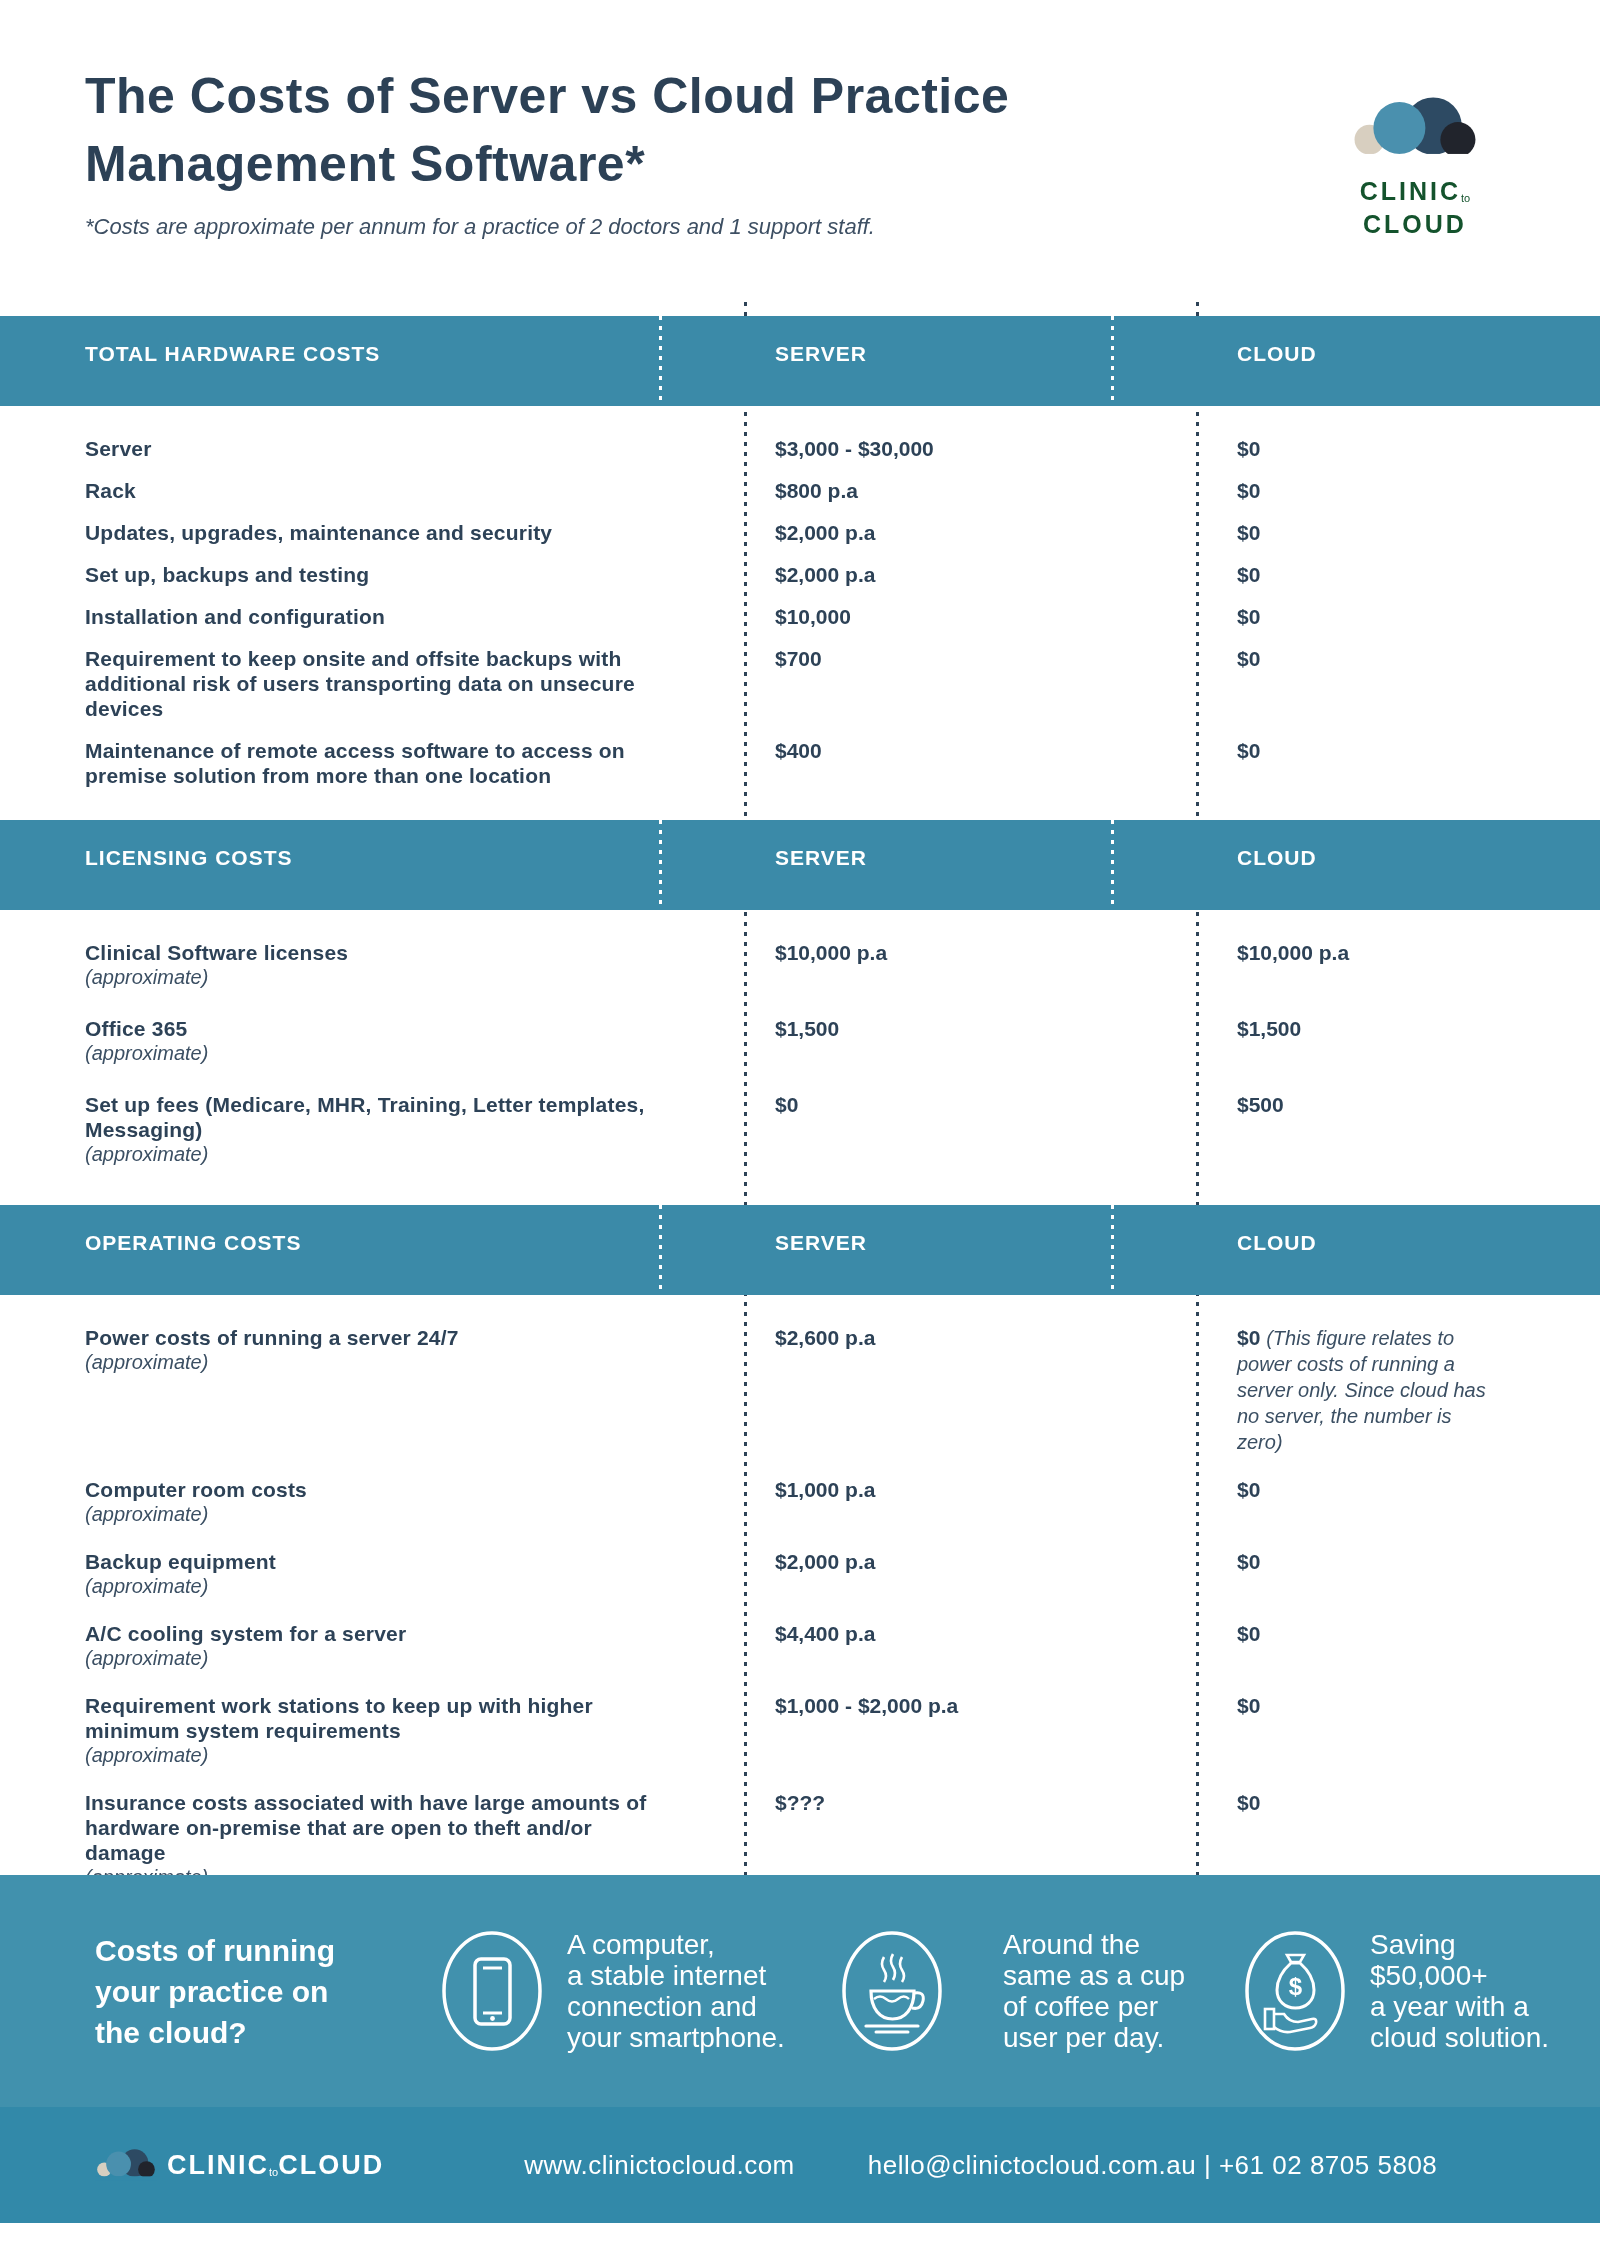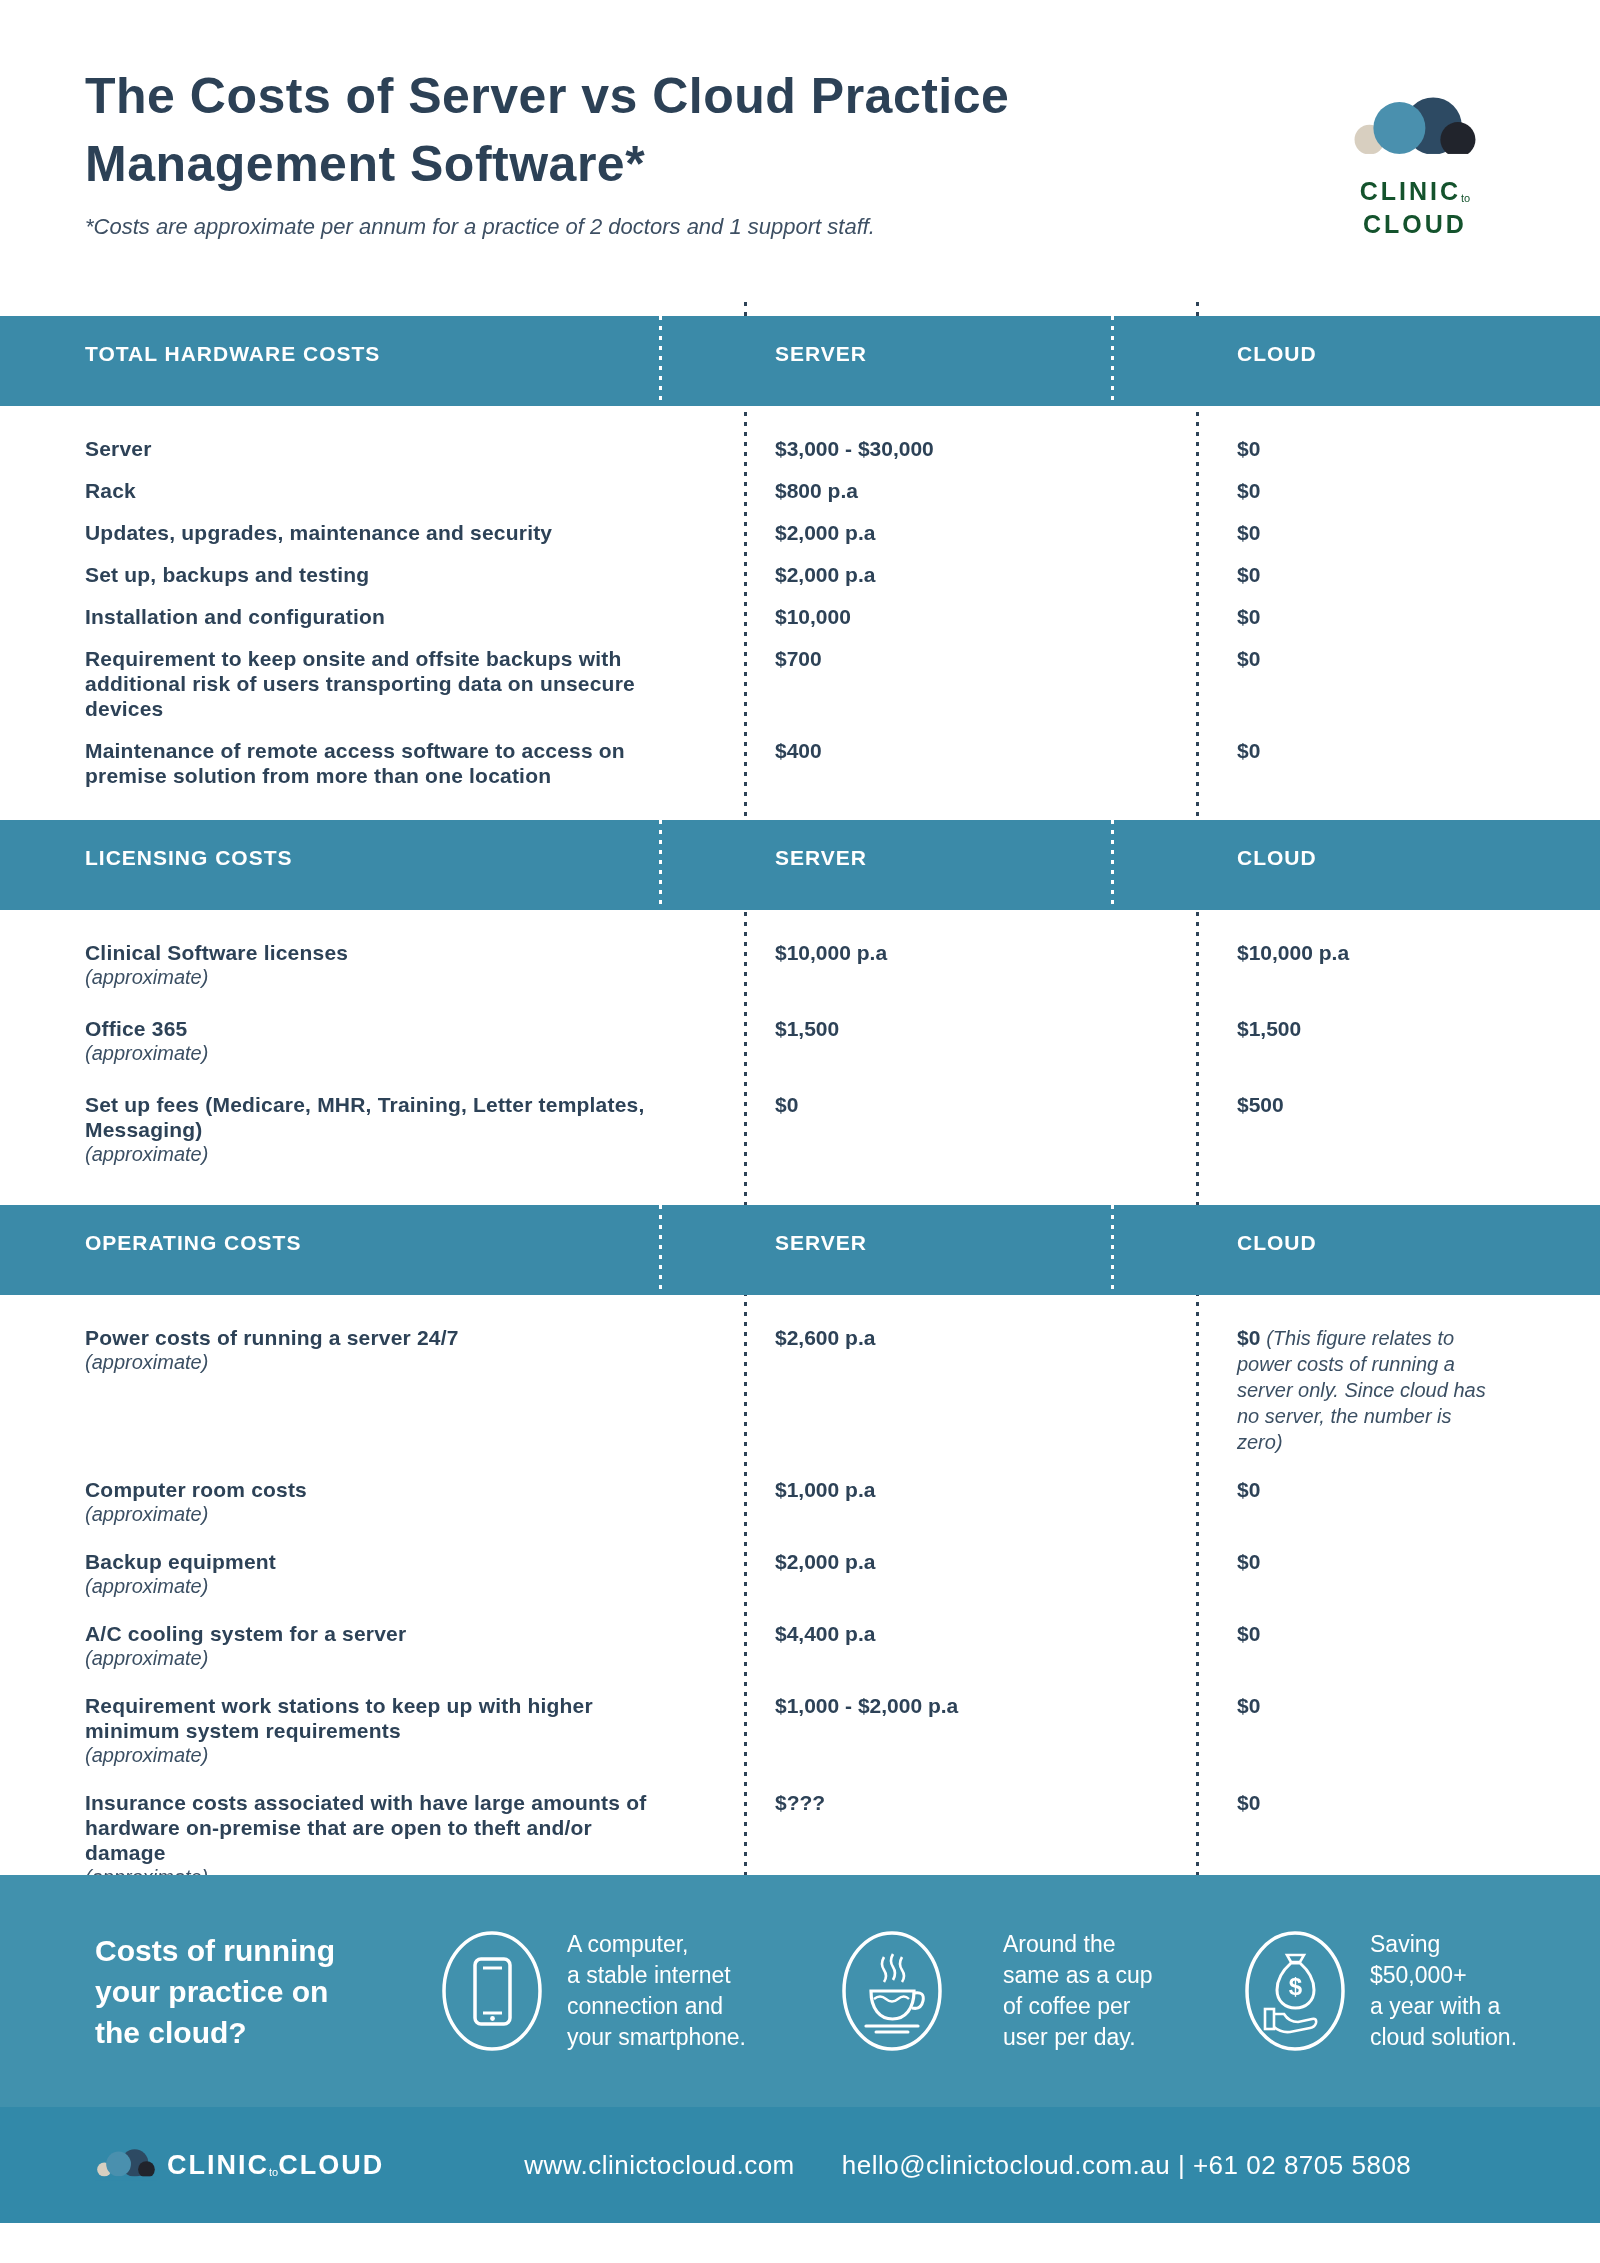--- a/index.html
+++ b/index.html
@@ -41,34 +41,34 @@
   .rows-s3{padding-bottom:22px;}
   .rows-s1 .row{margin-bottom:17px;}
   .rows-s2 .row{margin-bottom:26px;}
   .rows-s3 .row{margin-bottom:22px;}
   
   .cta{position:absolute;left:0;right:0;top:1875px;height:232px;background:#4191ad;color:#ffffff;
     display:flex;align-items:center;padding-left:95px;box-sizing:border-box;}
   .cta-heading{width:310px;margin-right:60px;font-size:30px;font-weight:700;line-height:41px;white-space:pre-line;}
   .cta-item{display:flex;align-items:center;}
   .cta-icon{width:105px;height:125px;margin-right:22px;flex:0 0 auto;}
-  .cta-text{font-size:23px;line-height:31px;white-space:pre-line;}
+  .cta-text{font-size:28px;line-height:31px;white-space:pre-line;}
   .cta-item.i1 .cta-text{width:225px;}
   .cta-item.i2{margin-left:48px;gap:36px;}
   .cta-item.i2 .cta-text{width:200px;}
   .cta-item.i3{margin-left:40px;}
   .cta-item.i3 .cta-text{width:230px;}
   
   .footer{position:absolute;left:0;right:0;top:2107px;height:116px;background:#3289a9;color:#fff;
     display:flex;align-items:center;padding-left:95px;box-sizing:border-box;}
   .footer-logo{display:flex;align-items:center;}
   .footer-wordmark{font-size:27px;font-weight:700;letter-spacing:2px;margin-left:10px;}
   .footer-wordmark .to{font-size:11px;font-weight:400;letter-spacing:0;vertical-align:-2px;}
   .footer-website{margin-left:140px;font-size:26px;font-weight:400;letter-spacing:.5px;}
-  .footer-contact{margin-left:47px;font-size:26px;font-weight:400;letter-spacing:.5px;}
+  .footer-contact{margin-left:73px;font-size:26px;font-weight:400;letter-spacing:.5px;}
 </style>
 </head>
 <body>
 
 <div class="header">
   <h1 class="title">
     <span>The Costs of Server vs Cloud Practice</span><br>
     <span>Management Software*</span>
   </h1>
   <div class="subtitle">*Costs are approximate per annum for a practice of 2 doctors and 1 support staff.</div>

